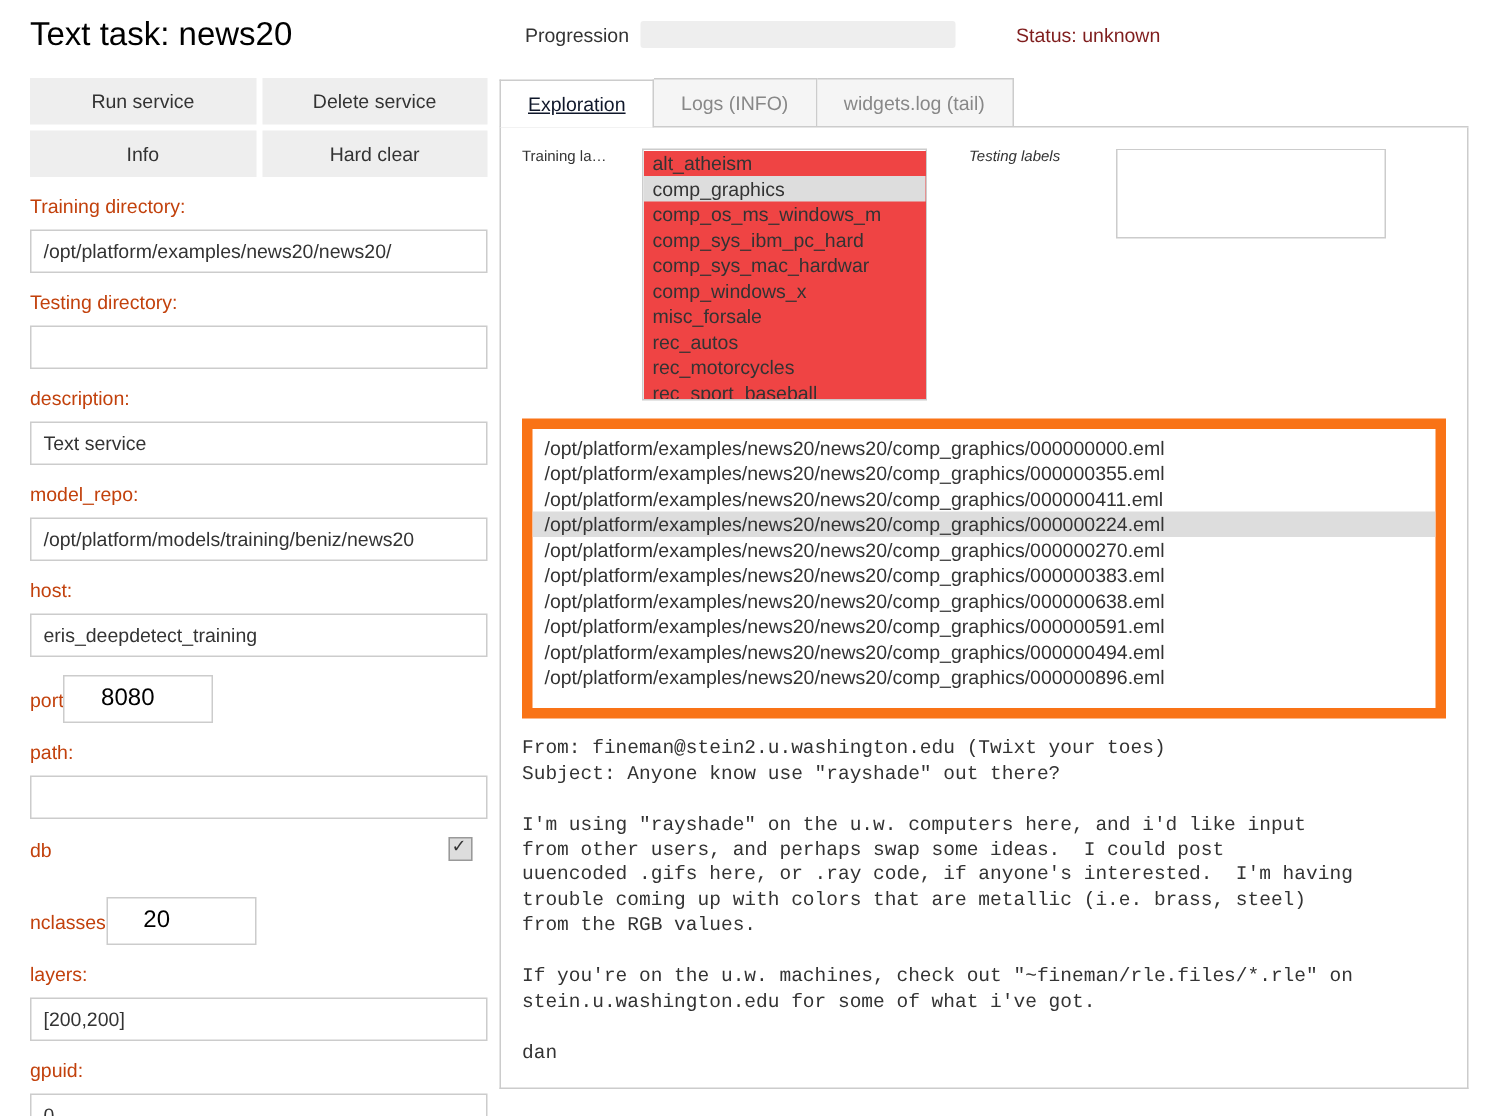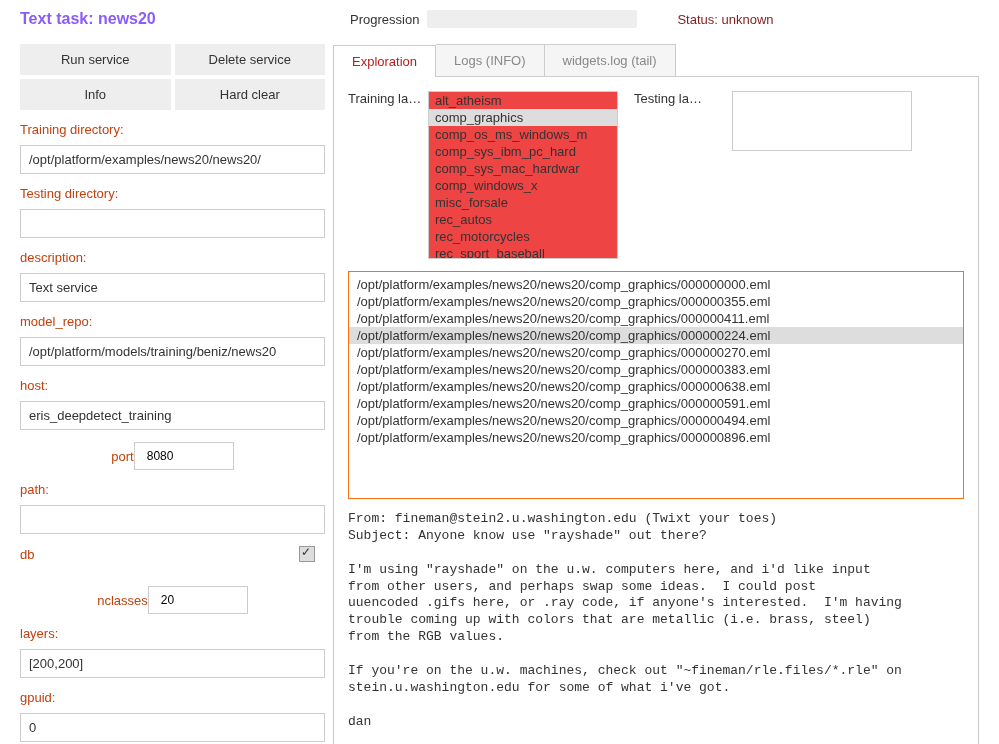--- a/index.html
+++ b/index.html
@@ -1,47 +1,47 @@
 <!DOCTYPE html>
 <html><head>
   <meta charset="utf-8">
   <style>
     * { box-sizing: border-box; margin: 0; padding: 0; }
     body { font-family: Arial, Helvetica, sans-serif; font-size: 13px; color: #333; background: #fff; width: 999px; }
     .container { padding: 10px 20px; }
     .header { display: flex; align-items: center; margin-bottom: 16px; }
-    .title { font-size: 16px; font-weight: bold; color: #8b5cf6; flex: 0 0 330px; }
+    .title { font-size: 22px; font-weight: normal; color: #000000; flex: 0 0 330px; }
     .progression-label { font-size: 13px; color: #333; margin-right: 8px; }
     .progress-bar { width: 210px; height: 18px; background: #eee; border-radius: 2px; }
     .status { margin-left: 40px; font-size: 13px; color: #7f1d1d; }
     .main { display: flex; }
     .left-col { width: 305px; flex-shrink: 0; }
     .right-col { flex: 1; margin-left: 8px; }
     .btn-row { display: flex; gap: 4px; margin-bottom: 4px; }
     .btn { flex: 1; padding: 8px 0; text-align: center; background: #eee; border: none; cursor: pointer; font-size: 13px; color: #333; }
     .field { margin-top: 12px; }
     .field-label { font-size: 13px; color: #c2410c; margin-bottom: 8px; display: block; }
     .field-input { width: 100%; padding: 6px 8px; border: 1px solid #ccc; font-size: 13px; color: #333; }
-    .field-inline { display: flex; align-items: center; justify-content: center; margin-top: 12px; }
+    .field-inline { display: flex; align-items: center; justify-content: flex-start; margin-top: 12px; }
     .field-inline .field-label { margin-bottom: 0; }
-    .field-inline .small-input { width: 100px; padding: 6px 12px; border: 1px solid #ccc; font-size: 12px; }
+    .field-inline .small-input { width: 100px; padding: 6px 24px; border: 1px solid #ccc; font-size: 16px; }
     .checkbox-wrap { width: 16px; height: 16px; border: 1px solid #999; background: #ddd; position: relative; margin-left: auto; margin-right: 10px; }
     .checkbox-wrap::after { content: "✓"; position: absolute; top: -2px; left: 1px; font-size: 12px; color: #333; }
     .tabs { display: flex; border-bottom: 1px solid #ccc; }
     .tab { padding: 8px 18px; border: 1px solid #ccc; border-bottom: none; cursor: pointer; font-size: 13px; background: #f5f5f5; color: #888; margin-right: 0; }
-    .tab.active { background: #fff; color: #b91c1c; position: relative; top: 1px; }
+    .tab.active { background: #fff; color: #0f172a; position: relative; top: 1px; text-decoration: underline; }
     .tab + .tab { border-left: none; }
     .tab-content { border: 1px solid #ccc; border-top: none; padding: 14px; }
     .exp-row { display: flex; margin-bottom: 12px; }
-    .exp-label { width: 80px; font-size: 13px; white-space: nowrap; overflow: hidden; text-overflow: ellipsis; padding-right: 6px; }
+    .exp-label { width: 80px; font-size: 10px; white-space: nowrap; overflow: hidden; text-overflow: ellipsis; padding-right: 6px; }
     .listbox { width: 190px; height: 168px; border: 1px solid #ccc; overflow-y: scroll; background: #ef4444; }
     .listbox-item { padding: 1px 6px; font-size: 13px; cursor: pointer; white-space: nowrap; overflow: hidden; text-overflow: ellipsis; }
     .listbox-item.selected { background: #ddd; }
     .testing-labels-box { width: 180px; height: 60px; border: 1px solid #ccc; margin-left: 18px; }
-    .file-list-box { flex: 1; border: 1px solid #f97316; padding: 4px 0; background: #fff; height: 228px; overflow: hidden; }
+    .file-list-box { flex: 1; border: 7px solid #f97316; padding: 4px 0; background: #fff; height: 200px; overflow: hidden; }
     .file-item { padding: 1px 8px; font-size: 13px; cursor: pointer; white-space: nowrap; overflow: hidden; }
     .file-item.selected { background: #ddd; }
     .file-content { font-family: "Courier New", monospace; font-size: 13px; white-space: pre-wrap; margin-top: 10px; line-height: 1.3; }
   </style>
 </head>
 <body>
 
 <div class="container">
   <div class="header">
     <div class="title">Text task: news20</div>
@@ -134,21 +134,21 @@
               <div class="listbox-item selected">comp_graphics</div>
               <div class="listbox-item">comp_os_ms_windows_m</div>
               <div class="listbox-item">comp_sys_ibm_pc_hard</div>
               <div class="listbox-item">comp_sys_mac_hardwar</div>
               <div class="listbox-item">comp_windows_x</div>
               <div class="listbox-item">misc_forsale</div>
               <div class="listbox-item">rec_autos</div>
               <div class="listbox-item">rec_motorcycles</div>
               <div class="listbox-item">rec_sport_baseball</div>
             </div>
-          <div class="exp-label" style="margin-left:16px;">Testing labels</div>
+          <div class="exp-label" style="margin-left:28px;font-style:italic;">Testing labels</div>
           <div class="testing-labels-box"></div>
         </div>
         <div class="exp-row">
           <div class="file-list-box" id="file-list-box">
               <div class="file-item">/opt/platform/examples/news20/news20/comp_graphics/000000000.eml</div>
               <div class="file-item">/opt/platform/examples/news20/news20/comp_graphics/000000355.eml</div>
               <div class="file-item">/opt/platform/examples/news20/news20/comp_graphics/000000411.eml</div>
               <div class="file-item selected">/opt/platform/examples/news20/news20/comp_graphics/000000224.eml</div>
               <div class="file-item">/opt/platform/examples/news20/news20/comp_graphics/000000270.eml</div>
               <div class="file-item">/opt/platform/examples/news20/news20/comp_graphics/000000383.eml</div>

